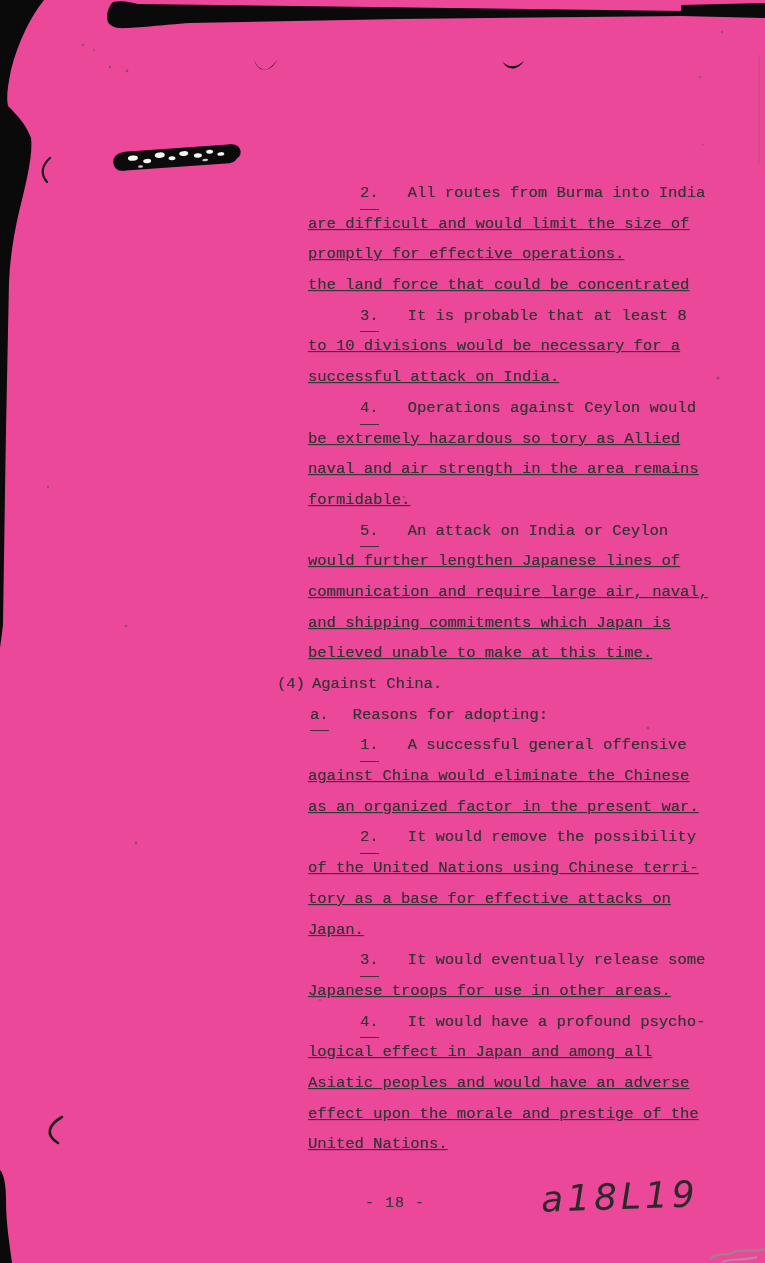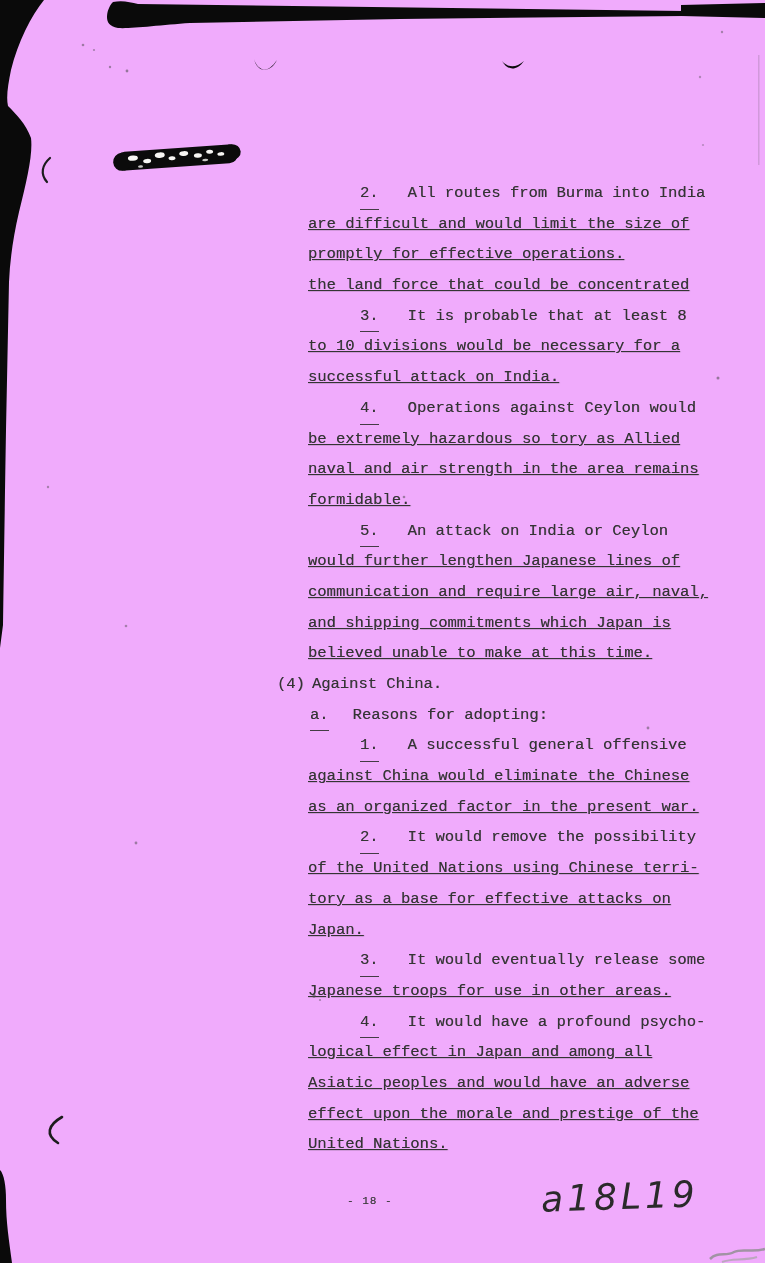--- a/index.html
+++ b/index.html
@@ -1,20 +1,20 @@
 <!DOCTYPE html>
 <html><head>
 <meta charset="utf-8">
 <style>
   html,body{margin:0;padding:0;background:#e9e9e7;}
   #page{
     position:relative;
     width:765px;height:1263px;
     margin:0 auto;
-    background:#f0abfc;
+    background:#ec4899;
     overflow:hidden;
     font-family:"Liberation Mono","DejaVu Sans Mono",monospace;
   }
   
   #doc-text{
     position:absolute;
     left:277px;top:178px;
     width:460px;
     font-size:15.5px;
     color:#343434;
@@ -31,22 +31,22 @@
   .lbl.let{margin-left:33px;}
   .lbl.sec{margin-left:0;}
   .lbl.u{border-bottom:1.6px solid rgba(48,48,48,.9);}
   .tab{display:inline-block;height:1px;}
   .tab.num{width:29px;}
   .tab.let{width:24px;}
   .tab.sec{width:7px;}
   
   #page-number{
     position:absolute;
-    left:347px;top:1195px;
-    font-size:11px;
+    left:365px;top:1195px;
+    font-size:15px;
     letter-spacing:1px;
     color:#3a3a3a;
     text-shadow:0.3px 0.3px 0.5px rgba(50,50,50,.5);
   }
   #annotation{
     position:absolute;
     left:541px;top:1176px;
     font-family:"DejaVu Sans","Liberation Sans",sans-serif;
     font-style:italic;
     font-size:36px;

